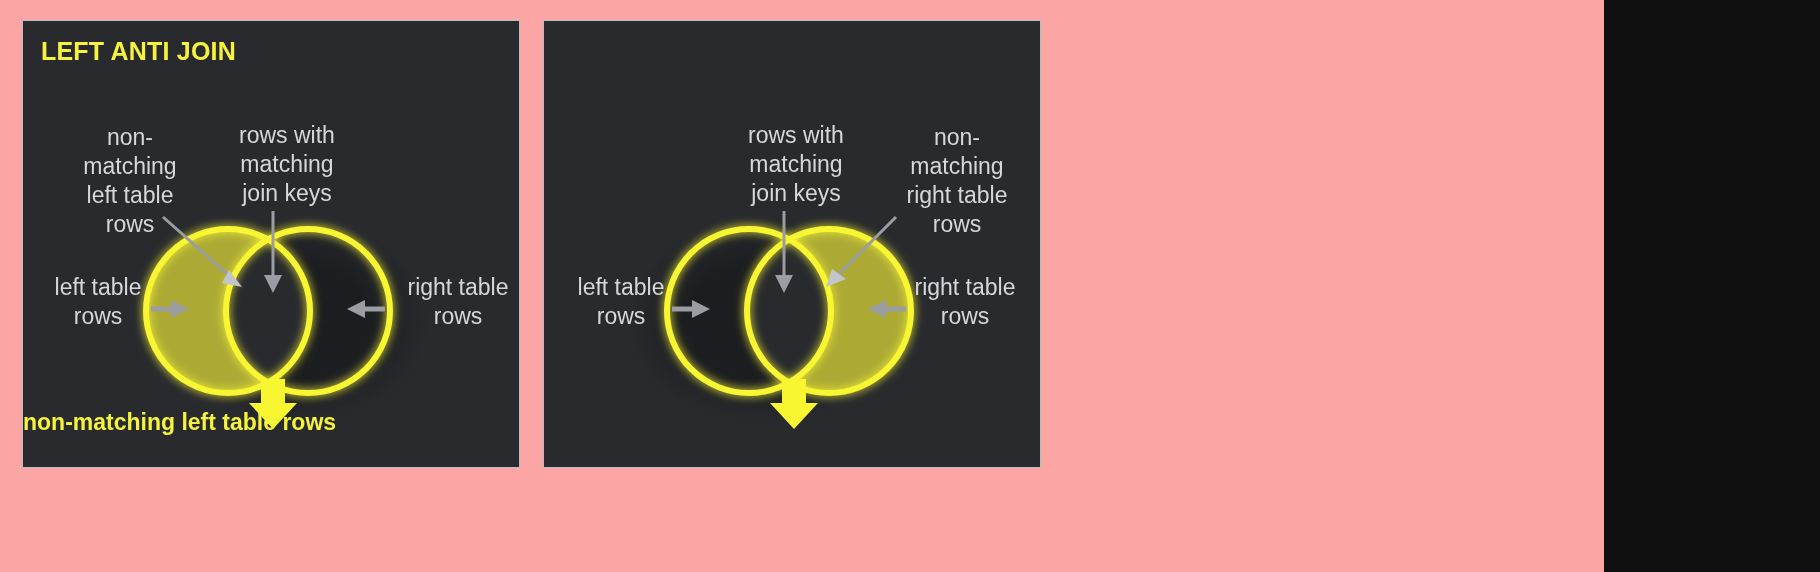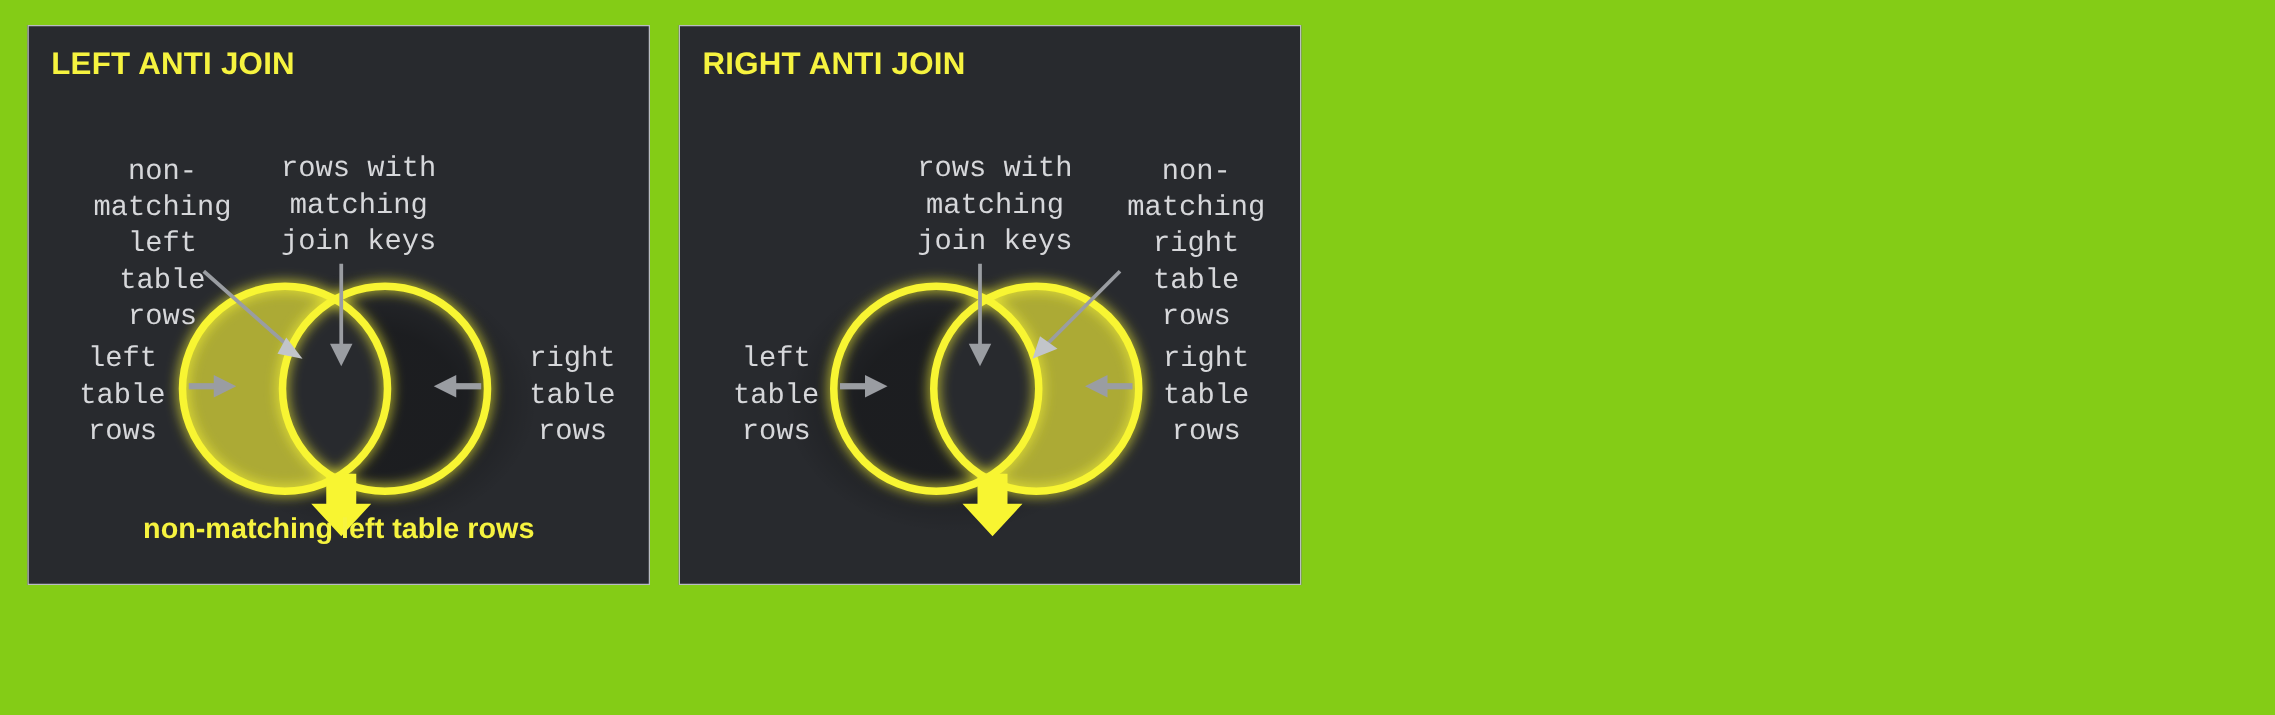--- a/index.html
+++ b/index.html
@@ -9,23 +9,23 @@
   }
   body {
     width: 1820px;
     height: 572px;
     overflow: hidden;
     font-family: "Liberation Sans", sans-serif;
   }
 
   #stage {
     position: relative;
-    width: 1820px;
+    width: 1604px;
     height: 572px;
-    background: #84cc16;
+    background: #fca5a5;
   }
 
   .panel {
     position: absolute;
     top: 20px;
     width: 498px;
     height: 448px;
     background: #282a2e;
     border: 1px solid #b9bcc0;
     box-sizing: border-box;
@@ -60,41 +60,40 @@
   }
 
   
   .ann {
     position: absolute;
     color: #d6d7da;
     font-size: 23px;
     line-height: 29px;
     text-align: center;
     white-space: pre-line;
-    font-family: Liberation Mono, monospace;
   }
 
   
   .L-nonmatch { left: 38px;  top: 102px; width: 138px; text-align: center; }
   .L-joinkeys { left: 190px; top: 100px; width: 148px; text-align: center; }
   .L-lefttbl  { left: 12px;  top: 252px; width: 126px; text-align: center; }
   .L-righttbl { left: 370px; top: 252px; width: 130px; text-align: center; }
 
   
   .R-joinkeys { left: 178px; top: 100px; width: 148px; text-align: center; }
   .R-nonmatch { left: 340px; top: 102px; width: 146px; text-align: center; }
   .R-lefttbl  { left: 12px;  top: 252px; width: 130px; text-align: center; }
   .R-righttbl { left: 352px; top: 252px; width: 138px; text-align: center; }
 
   .caption {
     position: absolute;
     left: 0;
     right: 0;
     top: 388px;
-    text-align: center;
+    text-align: left;
     font-size: 23px;
     font-weight: bold;
     color: #f6f33f;
   }
 </style>
 </head>
 <body>
 
 <div id="stage">
 
@@ -169,21 +168,20 @@
 rows</div>
       <div class="ann L-righttbl">right table
 rows</div>
     </div>
 
     <div class="caption">non-matching left table rows</div>
   </div>
 
   <div class="panel panel-right">
 
-    <div class="panel-title">RIGHT ANTI JOIN</div>
 
     <div class="venn-wrap">
       <svg class="venn-svg" viewBox="0 0 498 448">
         <defs>
           <clipPath id="clipR-right">
             <circle cx="285" cy="290" r="82"></circle>
           </clipPath>
           <filter id="glowR" x="-60%" y="-60%" width="220%" height="220%">
             <feGaussianBlur stdDeviation="5" result="b"></feGaussianBlur>
             <feMerge>

